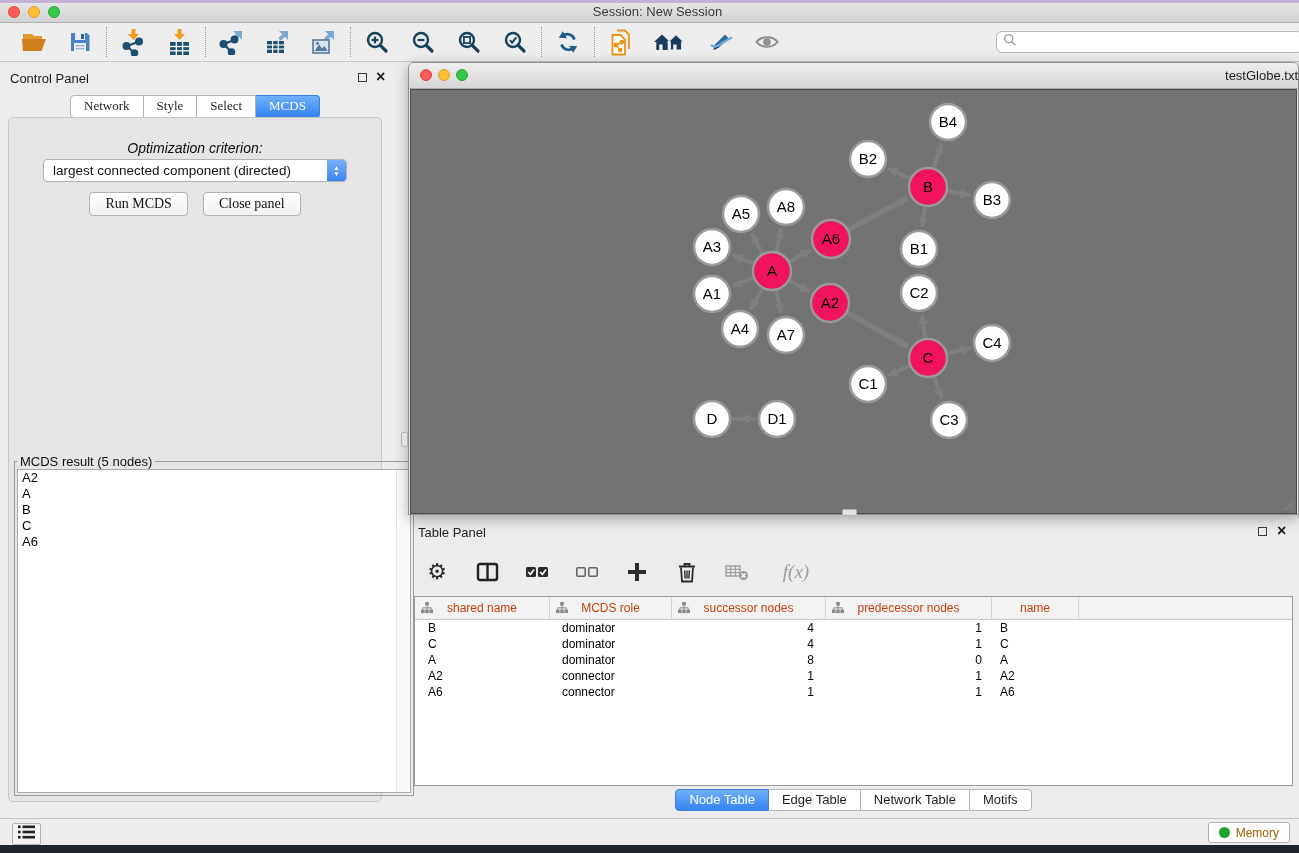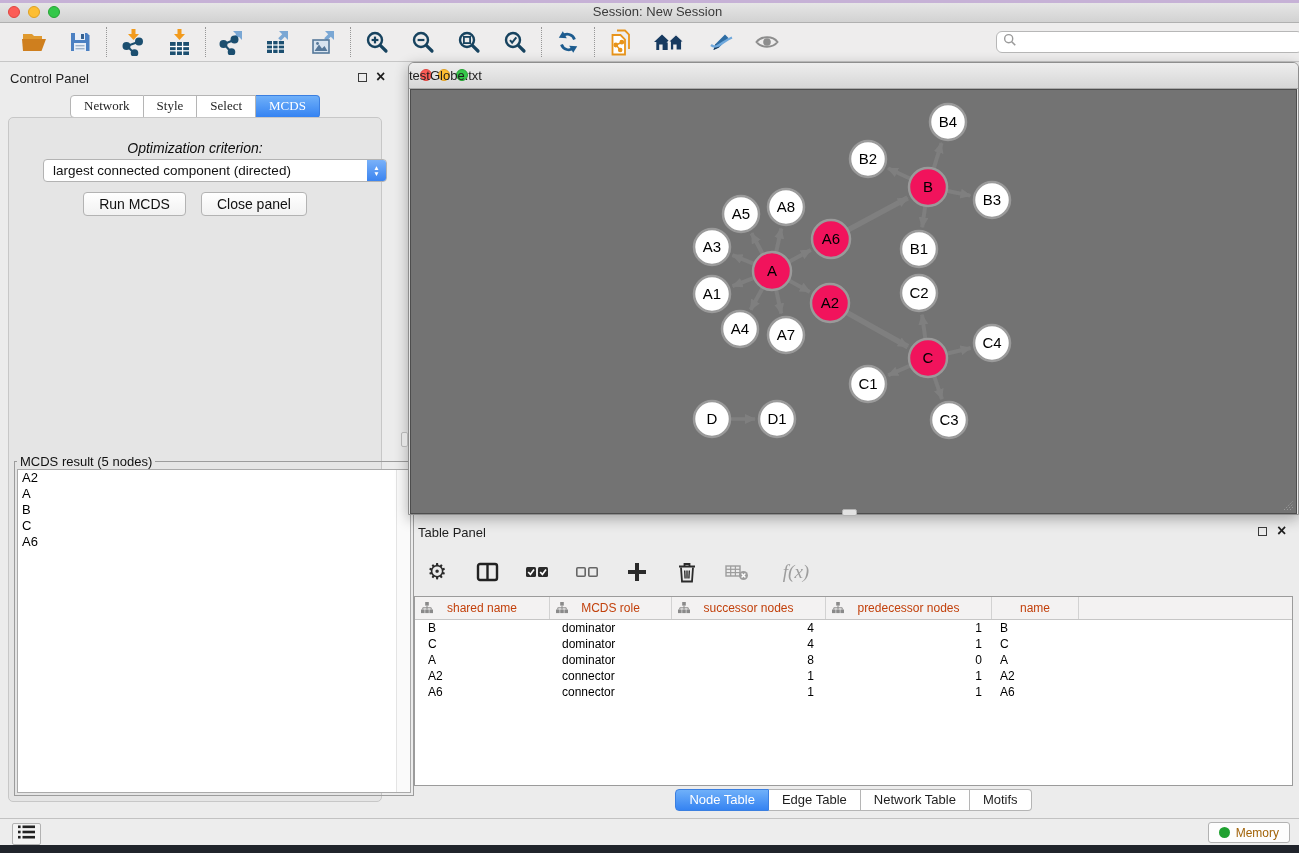--- a/index.html
+++ b/index.html
@@ -35,47 +35,47 @@
   .seg-row{display:flex;justify-content:center;}
   .seg-tab{font-size:13px;color:#1e1e1e;background:#fff;border:1px solid #b5b5b5;border-left:none;
     padding:2px 13px 3px 13px;cursor:default;}
   .seg-tab:first-child{border-left:1px solid #b5b5b5;border-radius:4px 0 0 4px;}
   .seg-tab:last-child{border-radius:0 4px 4px 0;}
   .seg-tab.active{background:linear-gradient(#6fb0f9,#3583f2);border-color:#3b7fe0;color:#fff;}
   .cp-tabs{position:absolute;top:95px;left:0;width:390px;font-family:Liberation Serif, serif;}
   .cp-body{position:absolute;top:117px;left:8px;width:374px;height:685px;background:#e5e5e5;
     border:1px solid #c7c7c7;border-radius:5px;box-sizing:border-box;}
   .opt-label{margin-top:22px;text-align:center;font-size:14px;color:#0d0d0d;font-style:italic;}
-  .dropdown{position:absolute;left:34px;top:41px;width:344px;height:23px;background:#fff;
+  .dropdown{position:absolute;left:34px;top:41px;width:304px;height:23px;background:#fff;
     border:1px solid #b3b3b3;border-radius:4px;display:flex;align-items:stretch;box-sizing:border-box;}
   .dd-text{flex:1;font-size:13.5px;color:#111;padding:3px 0 0 9px;white-space:nowrap;overflow:hidden;}
   .dd-btn{width:19px;background:linear-gradient(#79b1f9,#3b84f0);border-radius:0 3px 3px 0;
     display:flex;flex-direction:column;align-items:center;justify-content:center;color:#fff;}
   .dd-btn span{font-size:6.5px;line-height:6px;}
   .cp-buttons{position:absolute;top:74px;left:0;width:100%;display:flex;justify-content:center;gap:15px;}
   .push-btn{font-size:14px;color:#111;background:linear-gradient(#ffffff,#f1f1f1);
-    border:1px solid #b3b3b3;border-radius:4px;padding:3px 15px;font-family:Liberation Sans, sans-serif;cursor:default;}
+    border:1px solid #b3b3b3;border-radius:4px;padding:3px 15px;font-family:Liberation Serif, serif;cursor:default;}
   .mcds-fieldset{position:absolute;left:5px;top:336px;width:400px;height:342px;margin:0;padding:0;
     border:1px solid #9c9c9c;box-sizing:border-box;}
   .mcds-fieldset legend{font-size:13px;color:#111;padding:0 3px;margin-left:2px;}
   .mcds-list{position:absolute;left:2px;right:2px;top:0px;bottom:2px;background:#fff;
     border:1px solid #aaa;overflow:hidden;}
   .mcds-scroll{position:absolute;top:0;right:0;bottom:0;width:13px;background:#fafafa;border-left:1px solid #e4e4e4;}
   .result-item{font-size:13px;color:#000;line-height:16px;padding-left:4px;}
 
   
   .net-window{position:absolute;left:408px;top:62px;width:891px;height:453px;box-sizing:border-box;
     background:#e6e6e6;border:1px solid #8f8f8f;border-radius:6px 6px 0 0;box-shadow:0 4px 14px rgba(0,0,0,0.3);}
   .net-titlebar{position:relative;height:25px;background:linear-gradient(#eeeeee,#d6d6d6);
     border-bottom:1px solid #a9a9a9;border-radius:5px 5px 0 0;}
   .net-titlebar .tl{top:6px;}
   .net-titlebar .tl.red{left:11px;}
   .net-titlebar .tl.yellow{left:29px;}
   .net-titlebar .tl.green{left:47px;}
-  .net-title{position:absolute;top:5px;left:0;right:0;text-align:left;font-size:13px;color:#1e1e1e;}
+  .net-title{position:absolute;top:5px;left:0;right:0;text-align:right;font-size:13px;color:#1e1e1e;}
   .net-canvas{position:absolute;top:26px;left:1px;right:1px;bottom:0;background:#737373;border:1px solid #4d4d4d;box-sizing:border-box;}
   .net-canvas svg{display:block;}
   .resize-grip{position:absolute;right:2px;bottom:2px;}
   .split-handle-left{position:absolute;left:401px;top:432px;width:7px;height:15px;background:#e2e2e2;
     border:1px solid #b2b2b2;border-radius:2px;box-sizing:border-box;}
   .split-handle-bottom{position:absolute;left:842px;top:509px;width:15px;height:7px;background:#e2e2e2;
     border:1px solid #b2b2b2;border-radius:2px;box-sizing:border-box;}
 
   
   .tp-title{position:absolute;top:525px;left:418px;font-size:13px;color:#1e1e1e;}

